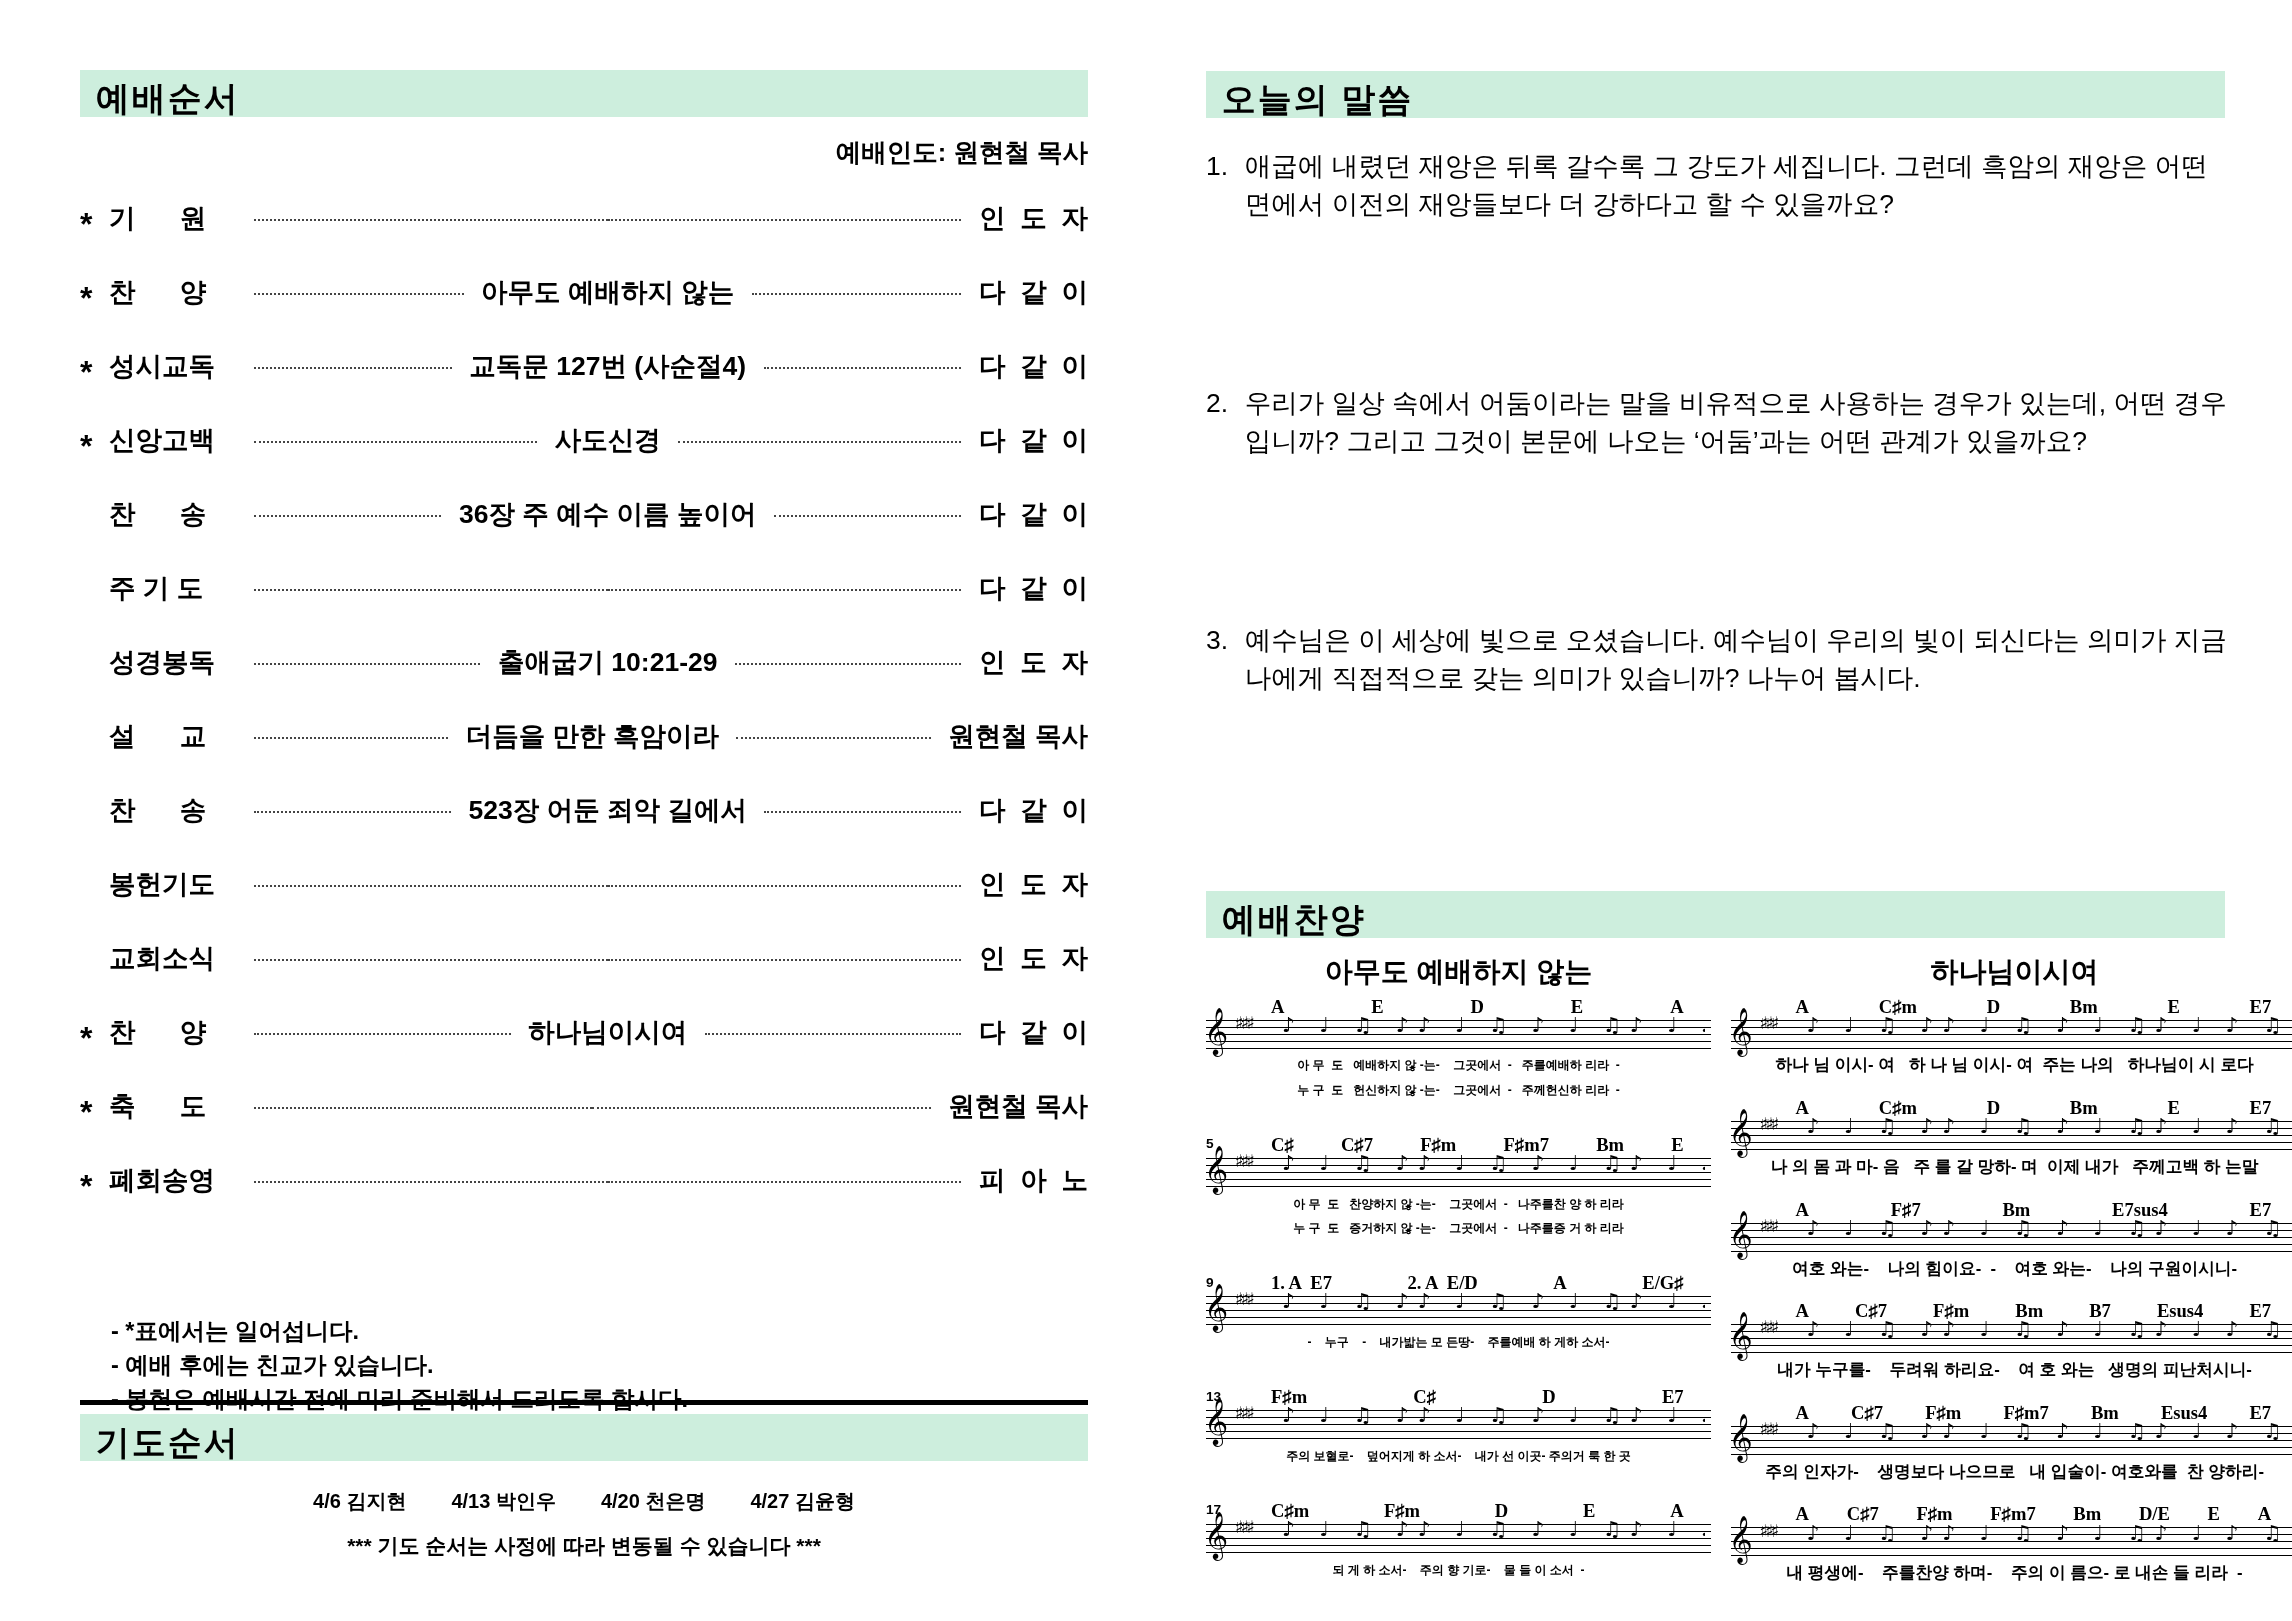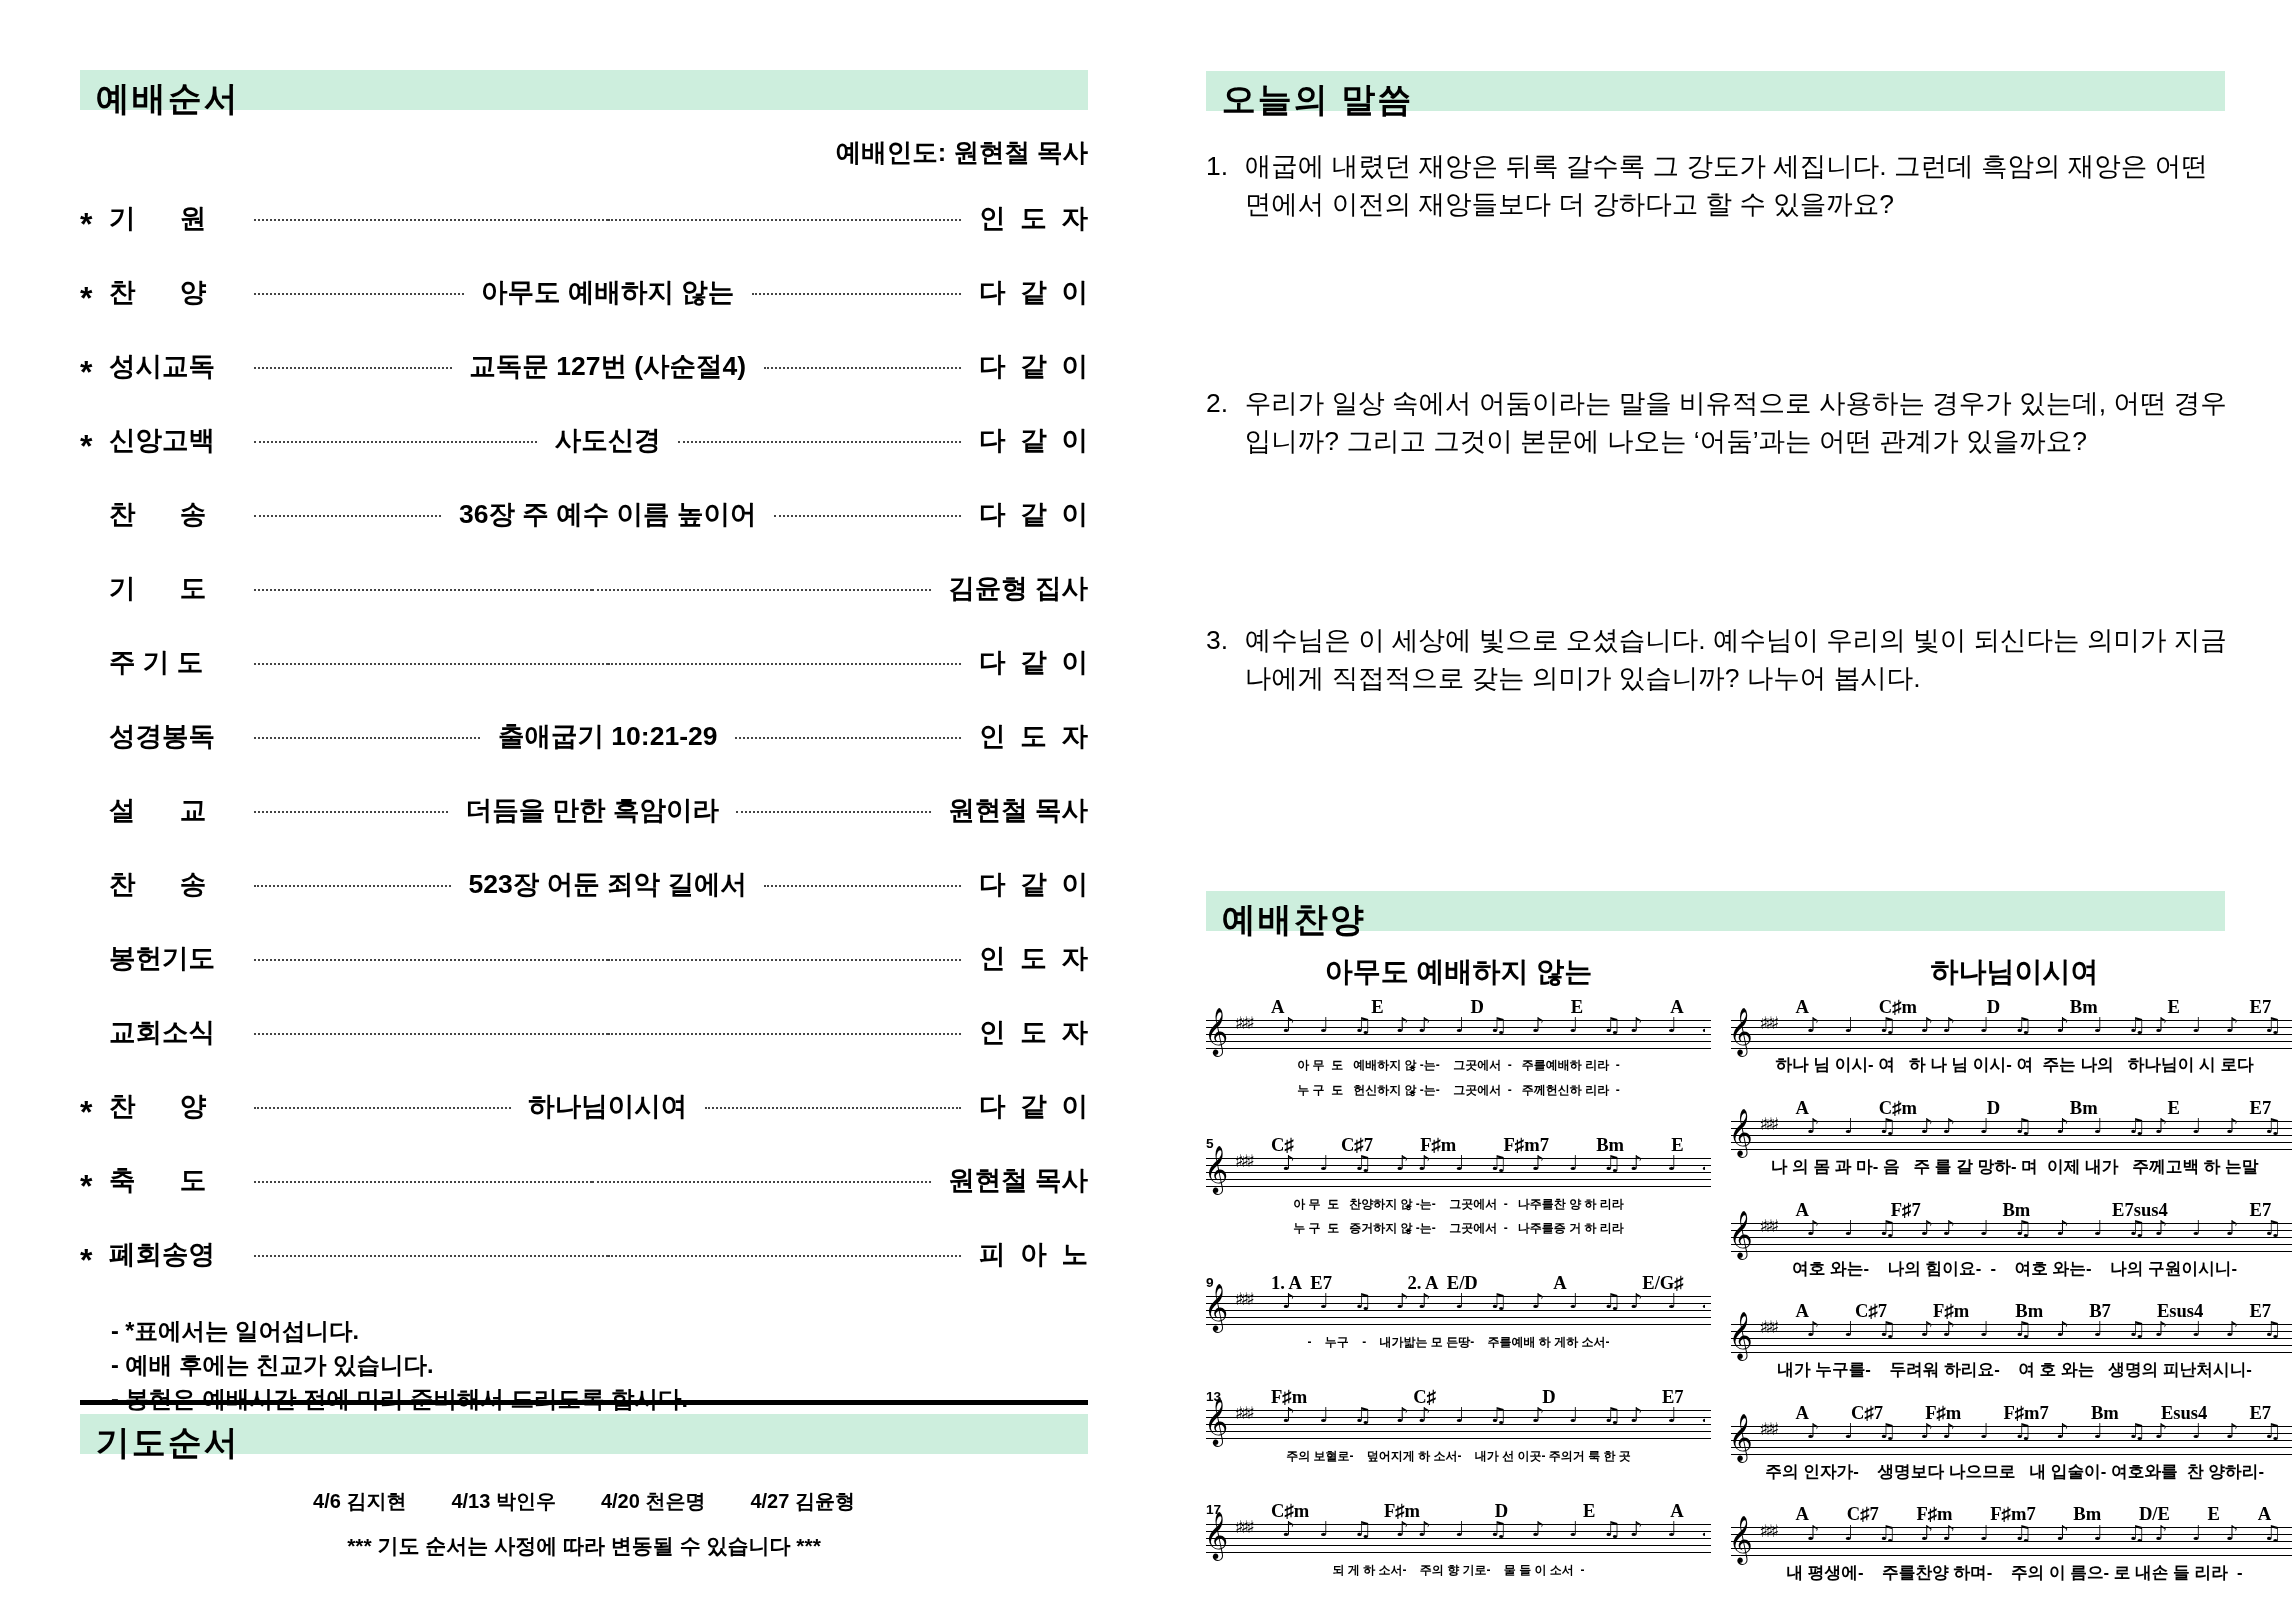--- a/index.html
+++ b/index.html
@@ -5,21 +5,21 @@
   * { margin:0; padding:0; box-sizing:border-box; }
   html,body { background:#ffffff; }
   body {
     width:2293px; height:1621px; position:relative; overflow:hidden;
     font-family:"Liberation Sans","DejaVu Sans",sans-serif; color:#000;
   }
   .col-left  { position:absolute; left:80px;  top:0; width:1008px; height:1621px; }
   .col-right { position:absolute; left:1206px; top:0; width:1084px; height:1621px; }
 
   .bar {
-    position:absolute; left:0; height:40px; background:#cdeedd;
+    position:absolute; left:0; height:47px; background:#cdeedd;
     font-size:34px; font-weight:700; line-height:57px; padding-left:15.7px;
     letter-spacing:2px;
   }
   .bar-worship { top:70px;  width:1008px; }
   .bar-prayer  { top:1414px; width:1008px; }
   .bar-word    { top:71px;  width:1019px; }
   .bar-praise  { top:891px; width:1019px; }
 
   .leaderline {
     position:absolute; top:135px; right:0; font-size:25.5px; font-weight:600;
@@ -140,28 +140,20 @@
         <div class="row">
           <span class="star"></span>
           <span class="lbl">찬      송</span>
           <span class="dots"></span>
           <span class="mid">36장 주 예수 이름 높이어</span>
           <span class="dots"></span>
           <span class="perf">다  같  이</span>
         </div>
         <div class="row">
           <span class="star"></span>
-          <span class="lbl">기      도</span>
-          <span class="dots"></span>
-          <span class="mid"></span>
-          <span class="dots"></span>
-          <span class="perf">김윤형 집사</span>
-        </div>
-        <div class="row">
-          <span class="star"></span>
           <span class="lbl">주 기 도</span>
           <span class="dots"></span>
           <span class="mid"></span>
           <span class="dots"></span>
           <span class="perf">다  같  이</span>
         </div>
         <div class="row">
           <span class="star"></span>
           <span class="lbl">성경봉독</span>
           <span class="dots"></span>

